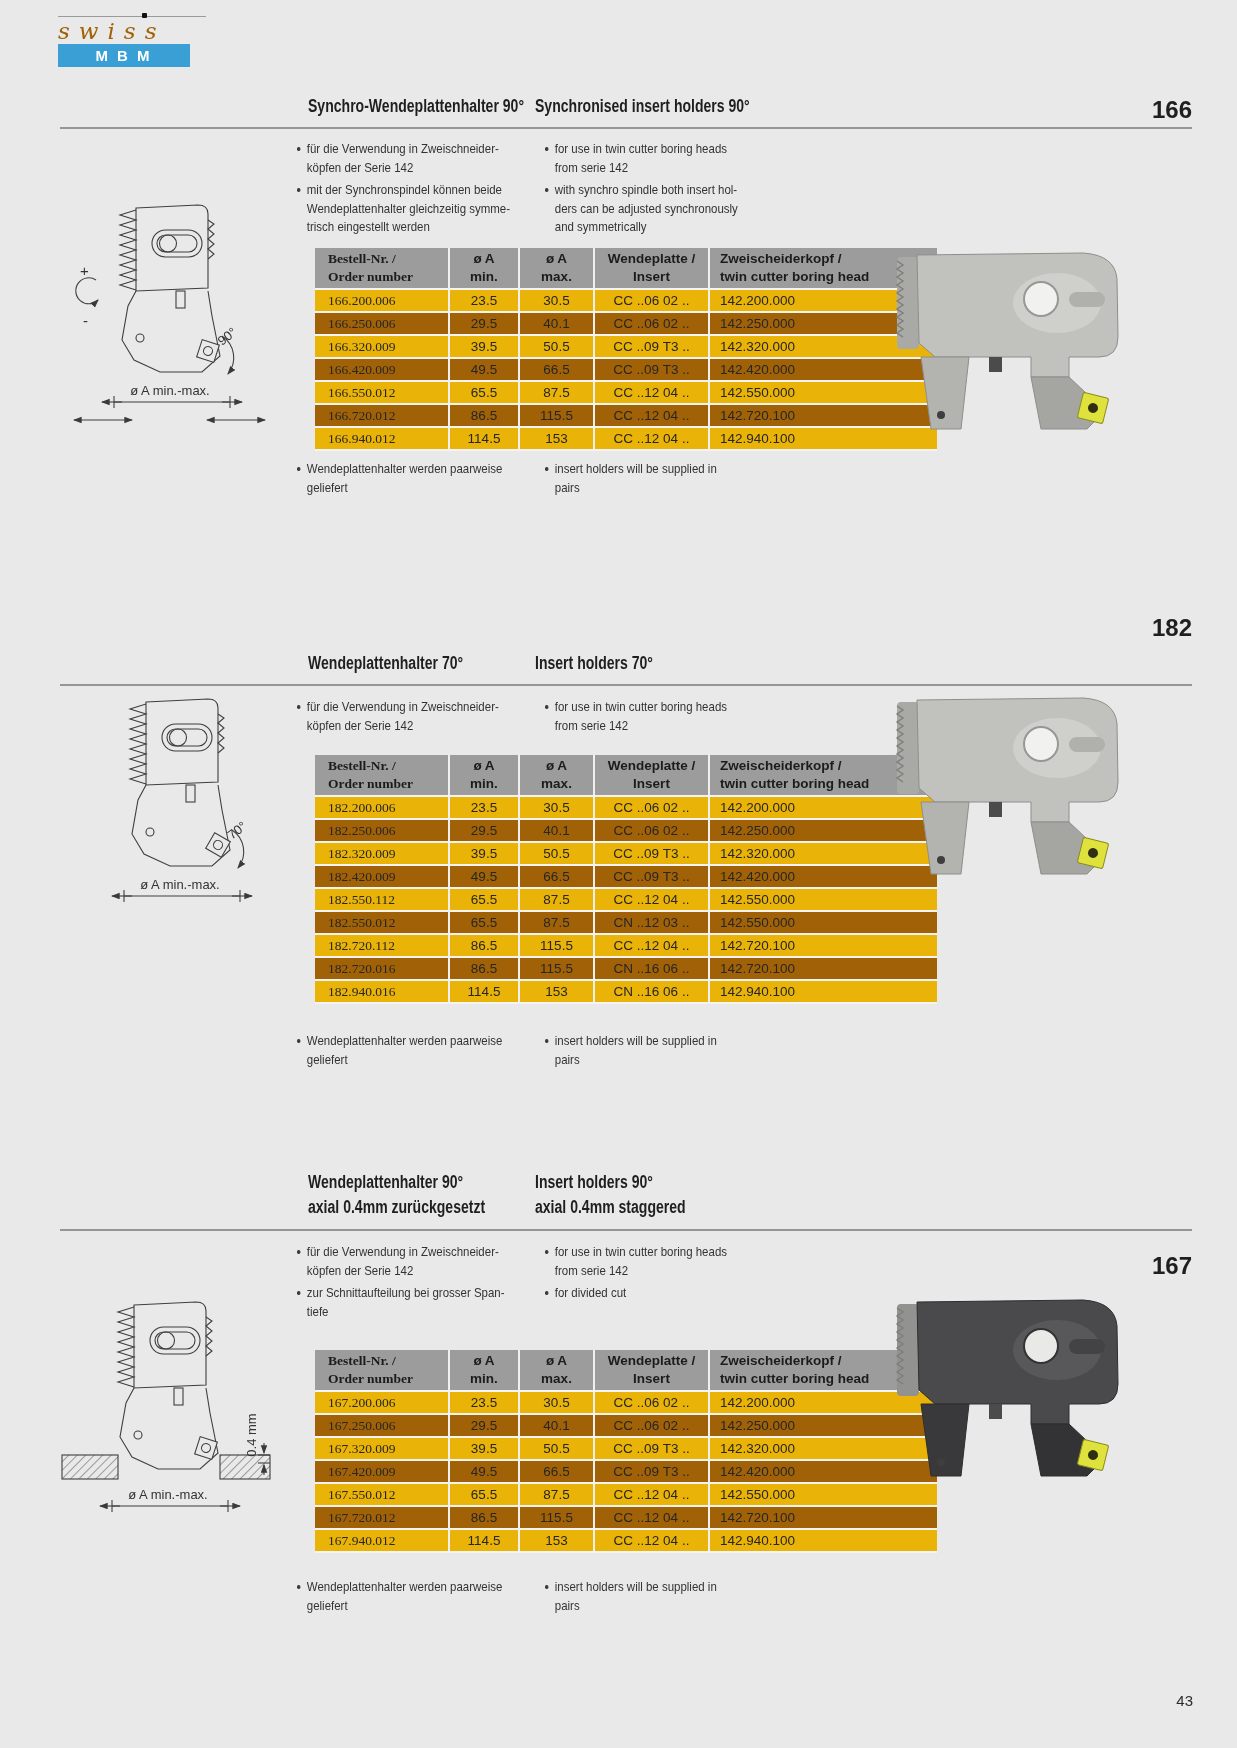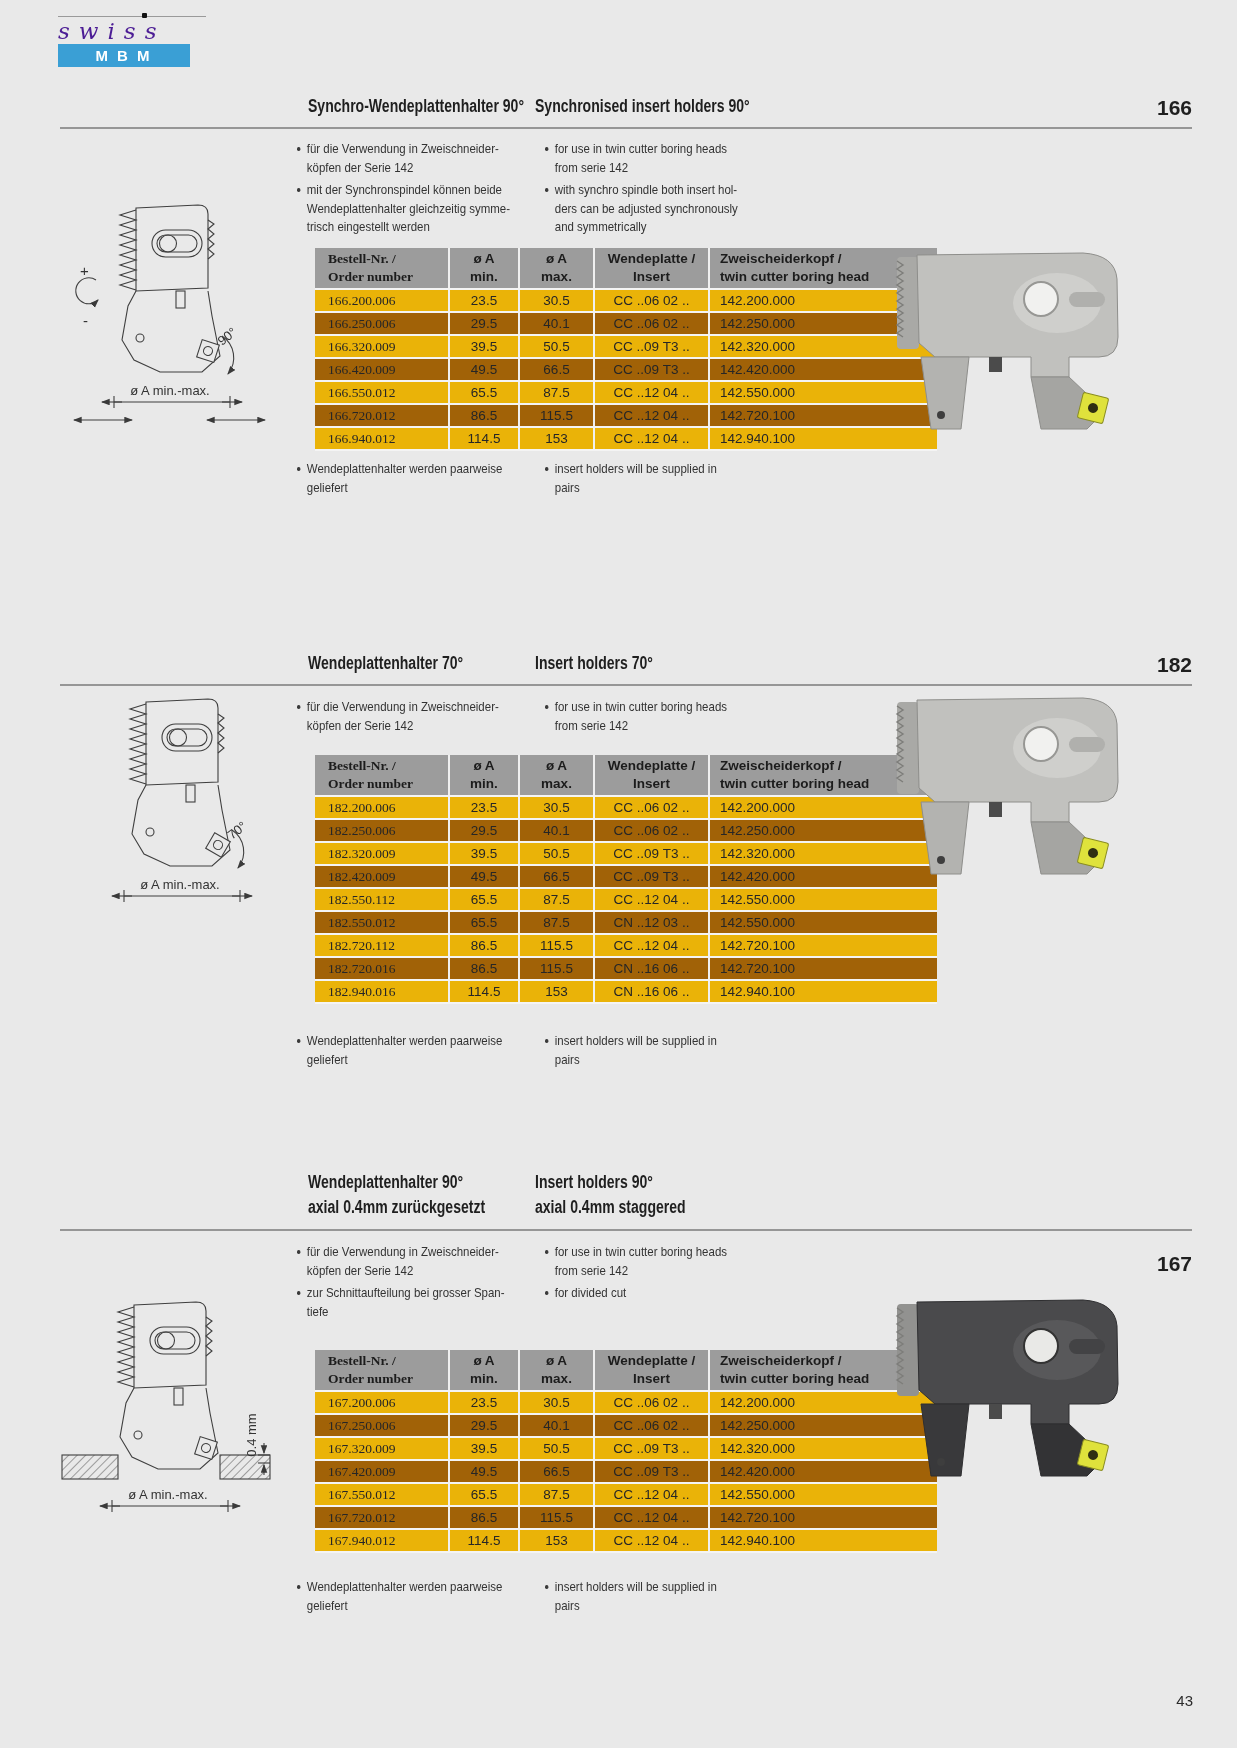--- a/index.html
+++ b/index.html
@@ -1,28 +1,28 @@
 <!DOCTYPE html>
 <html><head>
 <meta charset="utf-8">
 <style>
   html,body{margin:0;padding:0;}
   .page{position:relative;width:1237px;height:1748px;background:#e9e9e9;overflow:hidden;
         font-family:"Liberation Sans",sans-serif;color:#2b2b2b;}
   
   .logo{position:absolute;left:58px;top:16px;width:150px;}
   .logo-rule{height:1px;background:#9a9a9a;width:148px;margin-bottom:1px;}
-  .logo-swiss{font-family:"DejaVu Serif",serif;font-style:italic;font-size:23px;letter-spacing:9px;color:#4c1d95;line-height:26px;}
+  .logo-swiss{font-family:"DejaVu Serif",serif;font-style:italic;font-size:23px;letter-spacing:9px;color:#a16207;line-height:26px;}
   .logo-dot{position:absolute;left:84px;top:-3px;width:5px;height:5px;background:#111;border-radius:1px;}
   .logo-box{width:132px;height:23px;background:#3a9fd5;color:#fff;font-weight:bold;font-size:15px;
             letter-spacing:9px;text-align:center;line-height:23px;padding-left:6px;box-sizing:border-box;}
   
   .sec-title{position:absolute;font-size:18px;font-weight:bold;color:#1f1f1f;white-space:nowrap;}
   .cond{transform:scaleX(0.78);transform-origin:0 50%;}
-  .sec-num{position:absolute;right:45px;font-size:21px;font-weight:bold;color:#1f1f1f;}
+  .sec-num{position:absolute;right:45px;font-size:24px;font-weight:bold;color:#1f1f1f;}
   .sec-rule{position:absolute;left:60px;width:1132px;height:2px;background:#969696;}
   
   .bullets{position:absolute;transform:scaleX(0.85);transform-origin:0 0;}
   .bullet{display:flex;margin-bottom:4px;}
   .bdot{width:3.5px;height:3.5px;background:#3a3a3a;border-radius:50%;margin:7px 8px 0 0;flex:0 0 auto;}
   .blines div{font-size:13.5px;line-height:18.5px;color:#333;white-space:nowrap;}
   
   .table{position:absolute;width:622px;}
   .thead{display:flex;background:#9c9c9c;height:40px;border-bottom:2px solid #f4f4f4;}
   .trow{display:flex;height:21px;border-bottom:2px solid #f4f4f4;}
@@ -264,21 +264,21 @@
     <rect class="p-pin" x="116" y="112" width="13" height="15"></rect>
     <g class="p-ins" transform="rotate(14 220 163)">
         <rect x="207" y="150" width="26" height="26" rx="2"></rect>
         <circle class="p-screw" cx="220" cy="163" r="5"></circle>
       </g>
     <circle class="p-screw2" cx="68" cy="170" r="4"></circle>
   </svg>
 
   <div class="sec-title cond" style="left:308px;top:653px">Wendeplattenhalter 70°</div>
   <div class="sec-title cond" style="left:535px;top:653px">Insert holders 70°</div>
-  <div class="sec-num" style="top:653px">182</div>
+  <div class="sec-num" style="top:614px">182</div>
   <div class="sec-rule" style="top:684px"></div>
 
   <div class="bullets" style="left:297px;top:698px">
       <div class="bullet">
         <span class="bdot"></span>
         <span class="blines">
           <div>für die Verwendung in Zweischneider-</div>
           <div>köpfen der Serie 142</div>
         </span>
       </div>

